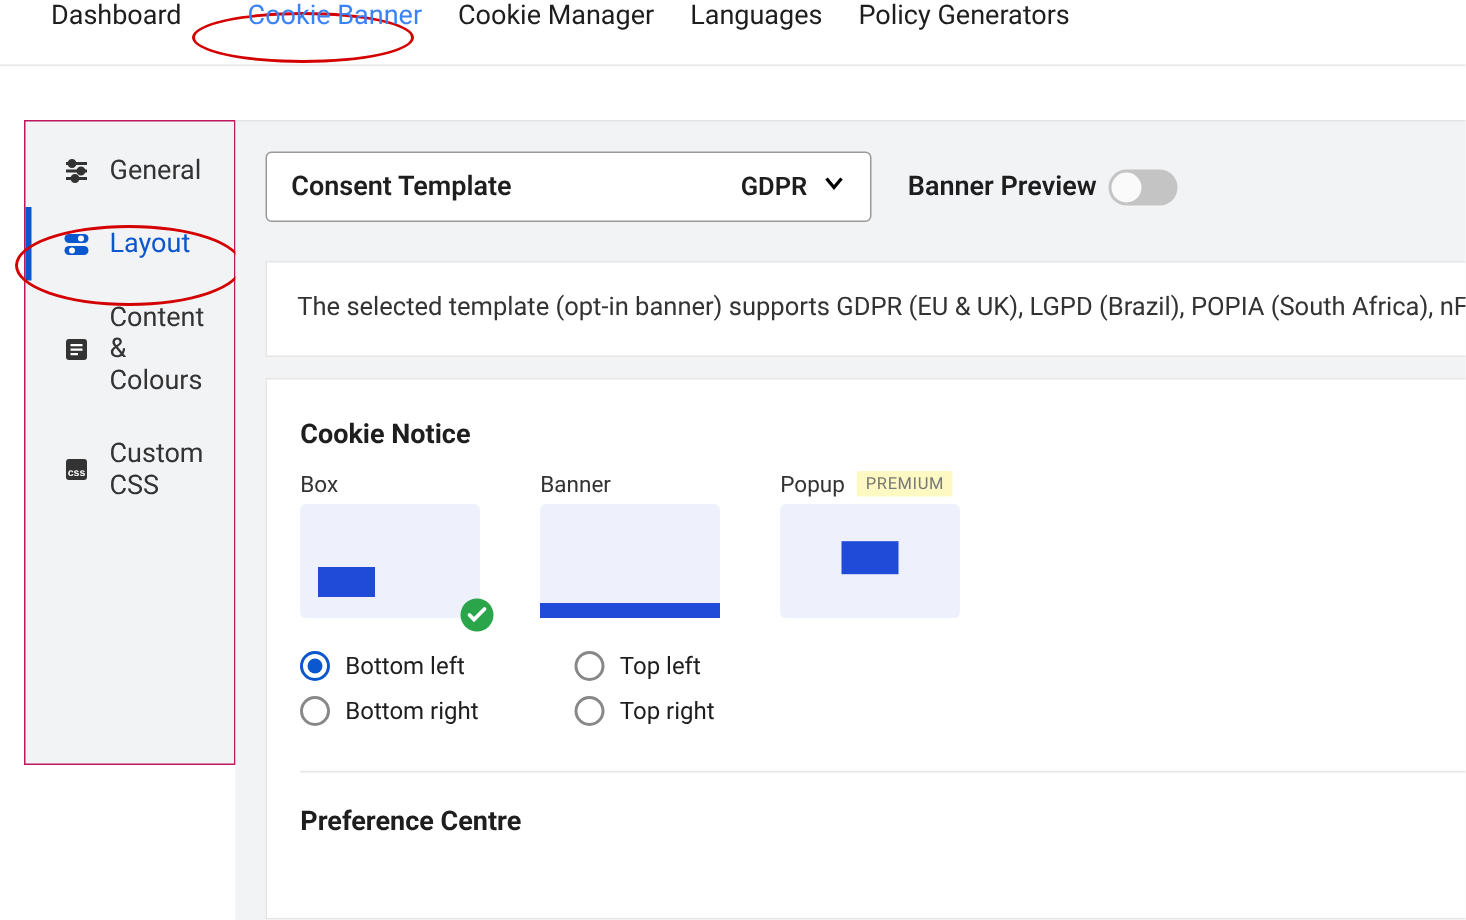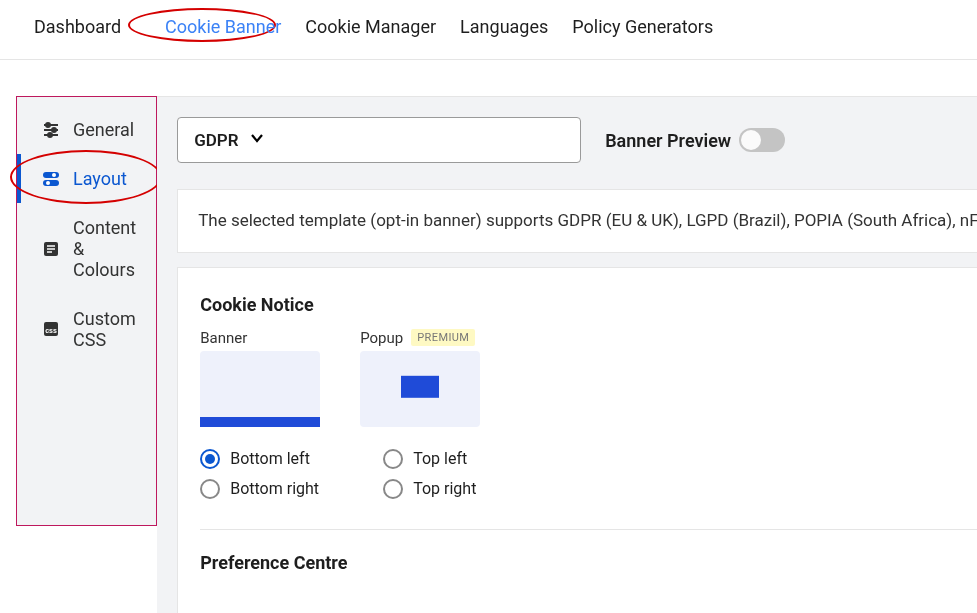--- a/index.html
+++ b/index.html
@@ -10,21 +10,21 @@
     background: #fff;
     width: 977px;
     height: 613px;
     overflow: hidden;
     position: relative;
   }
   
   .topnav {
     display: flex;
     gap: 24px;
-    padding: 16px 34px 22px;
+    padding: 0 34px 22px;
     border-bottom: 1px solid #e5e5e5;
     font-size: 18px;
     color: #1e1e1e;
   }
   .topnav-item { cursor: pointer; position: relative; }
   .topnav-item.active { color: #3b82f6; margin-left: 20px; }
   .circle-annot {
     position: absolute;
     border: 2px solid #d40000;
     border-radius: 50%;
@@ -236,20 +236,21 @@
           <text x="10" y="14" text-anchor="middle" fill="#fff" font-size="7" font-family="sans-serif" font-weight="bold">css</text>
         </svg>
       </span>
       <span>Custom CSS</span>
     </div>
   </aside>
 
   <main class="main">
     <div class="toprow">
       <div class="template-select">
+        <span class="template-label">Consent Template</span>
         <span class="template-value">
           <span>GDPR</span>
           <span>
             <svg viewBox="0 0 16 16" width="16" height="16">
                 <path d="M3 5l5 6 5-6" fill="none" stroke="#000" stroke-width="2.2"></path>
               </svg>
           </span>
         </span>
       </div>
       <div class="preview-toggle">
@@ -257,20 +258,34 @@
         <span class="toggle"></span>
       </div>
     </div>
 
     <div class="desc-band">The selected template (opt-in banner) supports GDPR (EU &amp; UK), LGPD (Brazil), POPIA (South Africa), nFADP (Switzerland), Privacy Act (Australia), PDPL (Saudi Arabia), PDPL (Argentina), PDPL (Andorra), DPA (Faroe Island)</div>
 
     <div class="notice-card">
       <div class="section-h">Cookie Notice</div>
 
       <div class="notice-row">
+        <div class="notice-col">
+          <div class="notice-label">Box</div>
+          <div class="notice-thumb-wrap">
+            <div class="notice-thumb sel">
+              <div class="box-inner"></div>
+            </div>
+            <span class="check-badge">
+              <svg viewBox="0 0 24 24" width="24" height="24">
+                  <circle cx="12" cy="12" r="11" fill="#2aa54a"></circle>
+                  <path d="M7 12l3 3 7-7" stroke="#fff" stroke-width="2.5" fill="none" stroke-linecap="round"></path>
+                </svg>
+            </span>
+          </div>
+        </div>
         <div class="notice-col">
           <div class="notice-label">Banner</div>
           <div class="notice-thumb">
             <div class="banner-inner"></div>
           </div>
         </div>
         <div class="notice-col">
           <div class="notice-label">
             <span>Popup</span>
             <span class="premium">PREMIUM</span>

